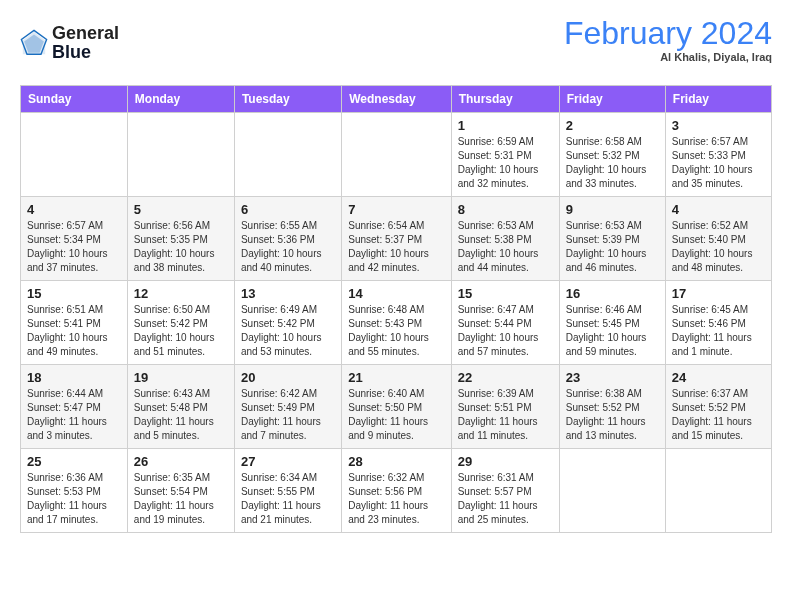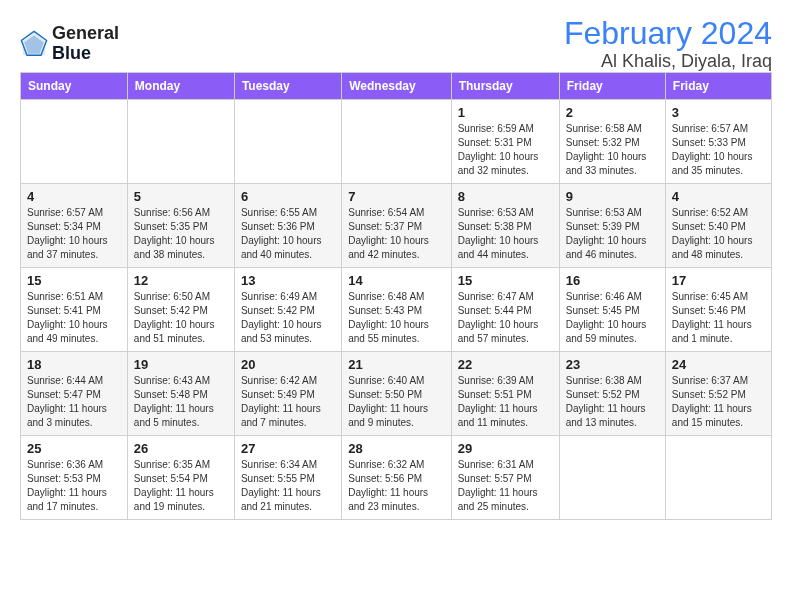--- a/index.html
+++ b/index.html
@@ -12,22 +12,22 @@
     }
     .page {
       width: 792px;
       min-height: 612px;
       background: #fff;
       padding: 16px 20px 16px 20px;
     }
     .header {
       display: flex;
       justify-content: space-between;
-      align-items: center;
-      margin-bottom: 0;
+      align-items: flex-end;
+      margin-bottom: 22px;
     }
     .logo {
       display: flex;
       align-items: center;
       gap: 4px;
     }
     .logo-text {
       font-size: 18px;
       font-weight: bold;
       line-height: 1.1;
@@ -41,22 +41,22 @@
     .title-block {
       text-align: right;
     }
     .title-block h1 {
       font-size: 32px;
       font-weight: 400;
       color: #3b82f6;
       line-height: 1.1;
     }
     .title-block h2 {
-      font-size: 18px;
-      font-weight: 400;
+      font-size: 11px;
+      font-weight: 700;
       color: #444;
     }
     .calendar {
       width: 100%;
       border-collapse: collapse;
       font-size: 11px;
     }
     .calendar thead tr th {
       background: #8b5cf6;
       color: #fff;

